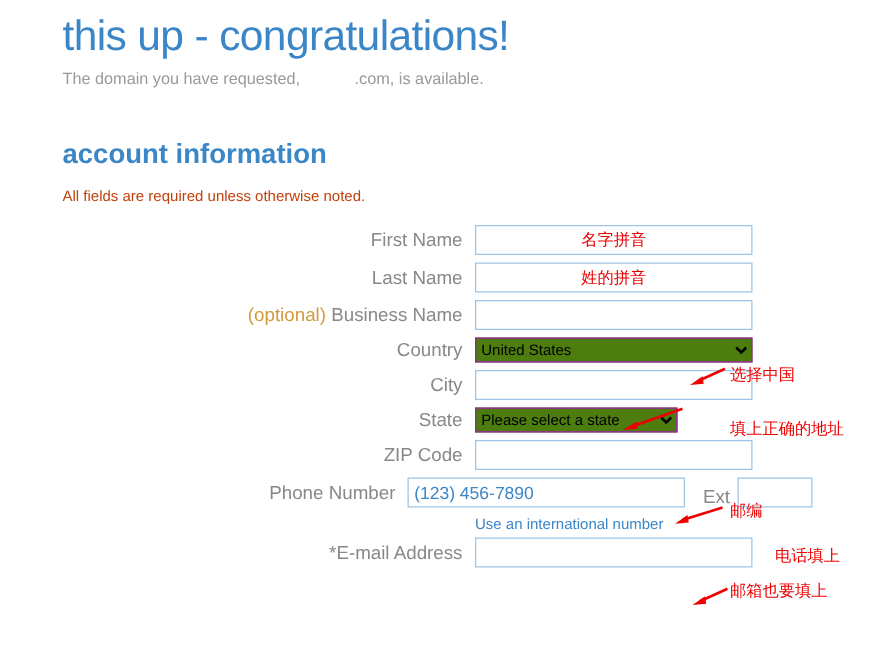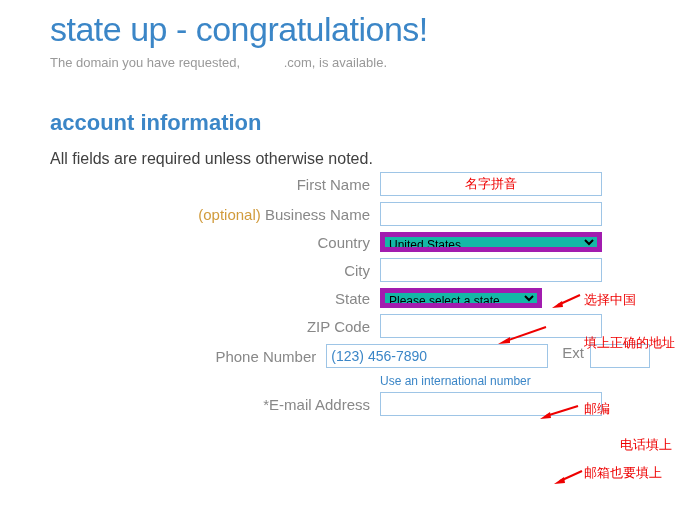--- a/index.html
+++ b/index.html
@@ -2,55 +2,61 @@
 <html><head>
 <meta charset="utf-8">
 <style>
 html,body{margin:0;padding:0;font-family:"Helvetica Neue",Arial,sans-serif;background:#fff;color:#555}
 .page{width:700px;height:521px;position:relative;background:#fff}
 .inner{padding:0 50px}
 .h1{color:#3b86c7;font-size:34px;font-weight:300;margin:10px 0 6px;letter-spacing:-.5px}
 .avail{color:#999;font-size:13px;margin-bottom:40px}
 .domain-mask{display:inline-block;vertical-align:-2px;width:40px;height:13px;background:#fff;box-shadow:0 0 4px 2px #fff inset}
 .h2{color:#3b86c7;font-size:22px;font-weight:700;margin:0 0 14px}
-.req{color:#404040;font-size:16px;margin-bottom:4px}
+.req{color:#c2410c;font-size:12px;margin-bottom:16px}
 .row{display:flex;align-items:center;margin-bottom:6px}
 .lab{width:330px;text-align:right;color:#888;font-size:15px;padding-right:10px;box-sizing:border-box;font-weight:300}
 .opt{color:#d19b3c}
-.fld{display:flex;align-items:flex-start}
+.fld{display:flex;align-items:flex-end}
 .tinput{border:1px solid #9ec5e6;height:20px;width:212px;font-size:13px;padding:1px 4px;color:#333}
 .tinput.center-red{text-align:center;color:#e00;font-family:SimSun,serif;font-size:13px}
-.sel{border:5px solid #a21caf;height:20px;width:222px;font-size:12px;background:#14b8a6}
+.sel{border:1px solid #a21caf;height:20px;width:222px;font-size:12px;background:#4d7c0f}
 .sel.small{width:162px}
 .phone{color:#3b86c7;border:1px solid #9ec5e6;height:20px;width:212px;font-size:14px;padding:1px 4px}
 .extlab{color:#888;font-size:15px;margin:0 6px 0 14px}
 .ext{border:1px solid #9ec5e6;height:20px;width:50px;font-size:13px;padding:1px 4px}
 .note{color:#3b86c7;font-size:12px;margin:2px 0 4px 330px}
 .foot{color:#888;font-size:12px;margin:2px 0 0 330px}
 
 .anno{position:absolute;color:#e00;font-family:SimSun,"Microsoft YaHei",serif;font-size:13px;white-space:nowrap}
 .arrow{position:absolute;pointer-events:none}
 </style>
 </head>
 <body>
 <div class="page">
 
 <div class="inner">
-  <div class="h1">state up - congratulations!</div>
+  <div class="h1">this up - congratulations!</div>
   <div class="avail">
     <span>The domain you have requested, </span><span class="domain-mask"></span><span>.com, is available.</span>
   </div>
 
   <div class="h2">account information</div>
   <div class="req">All fields are required unless otherwise noted.</div>
 
   <div class="row">
     <div class="lab">First Name</div>
     <div class="fld">
           <input class="tinput center-red" value="名字拼音" style="">
+        </div>
+  </div>
+  <div class="row">
+    <div class="lab">Last Name</div>
+    <div class="fld">
+          <input class="tinput center-red" value="姓的拼音" style="">
         </div>
   </div>
   <div class="row">
     <div class="lab"><span class="opt">(optional) </span><span>Business Name</span></div>
     <div class="fld">
           <input class="tinput" value="" style="">
         </div>
   </div>
   <div class="row">
     <div class="lab">Country</div>

